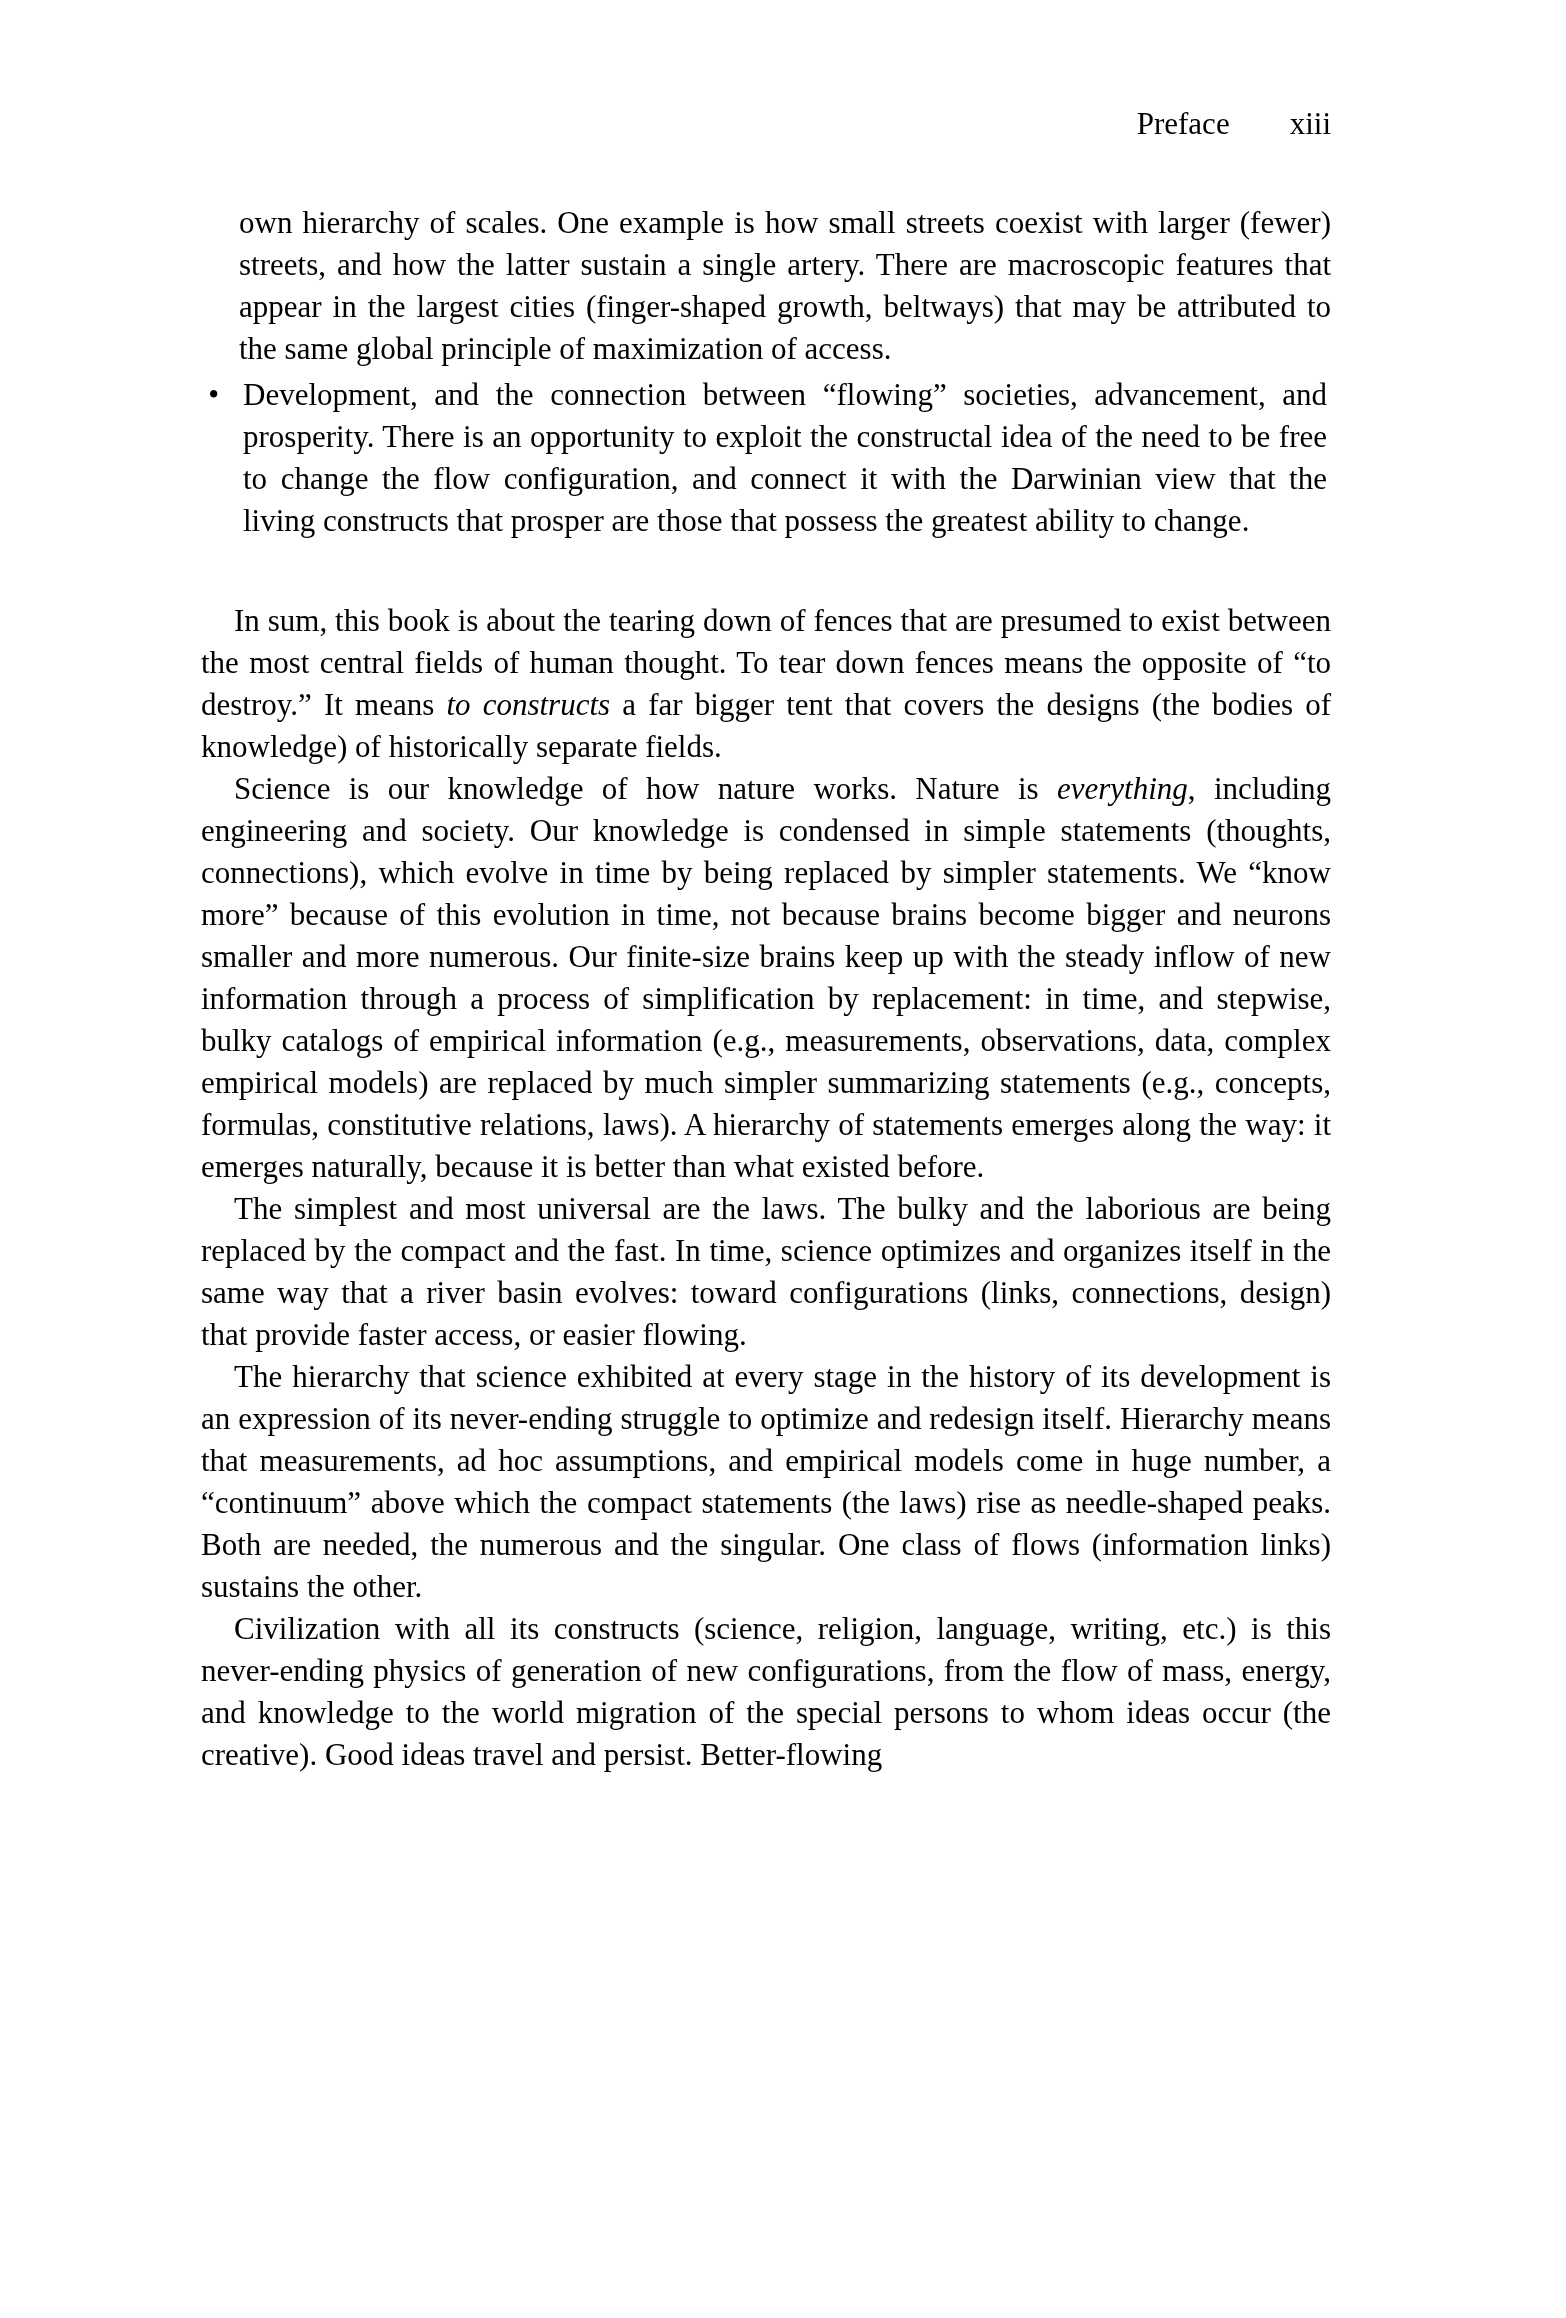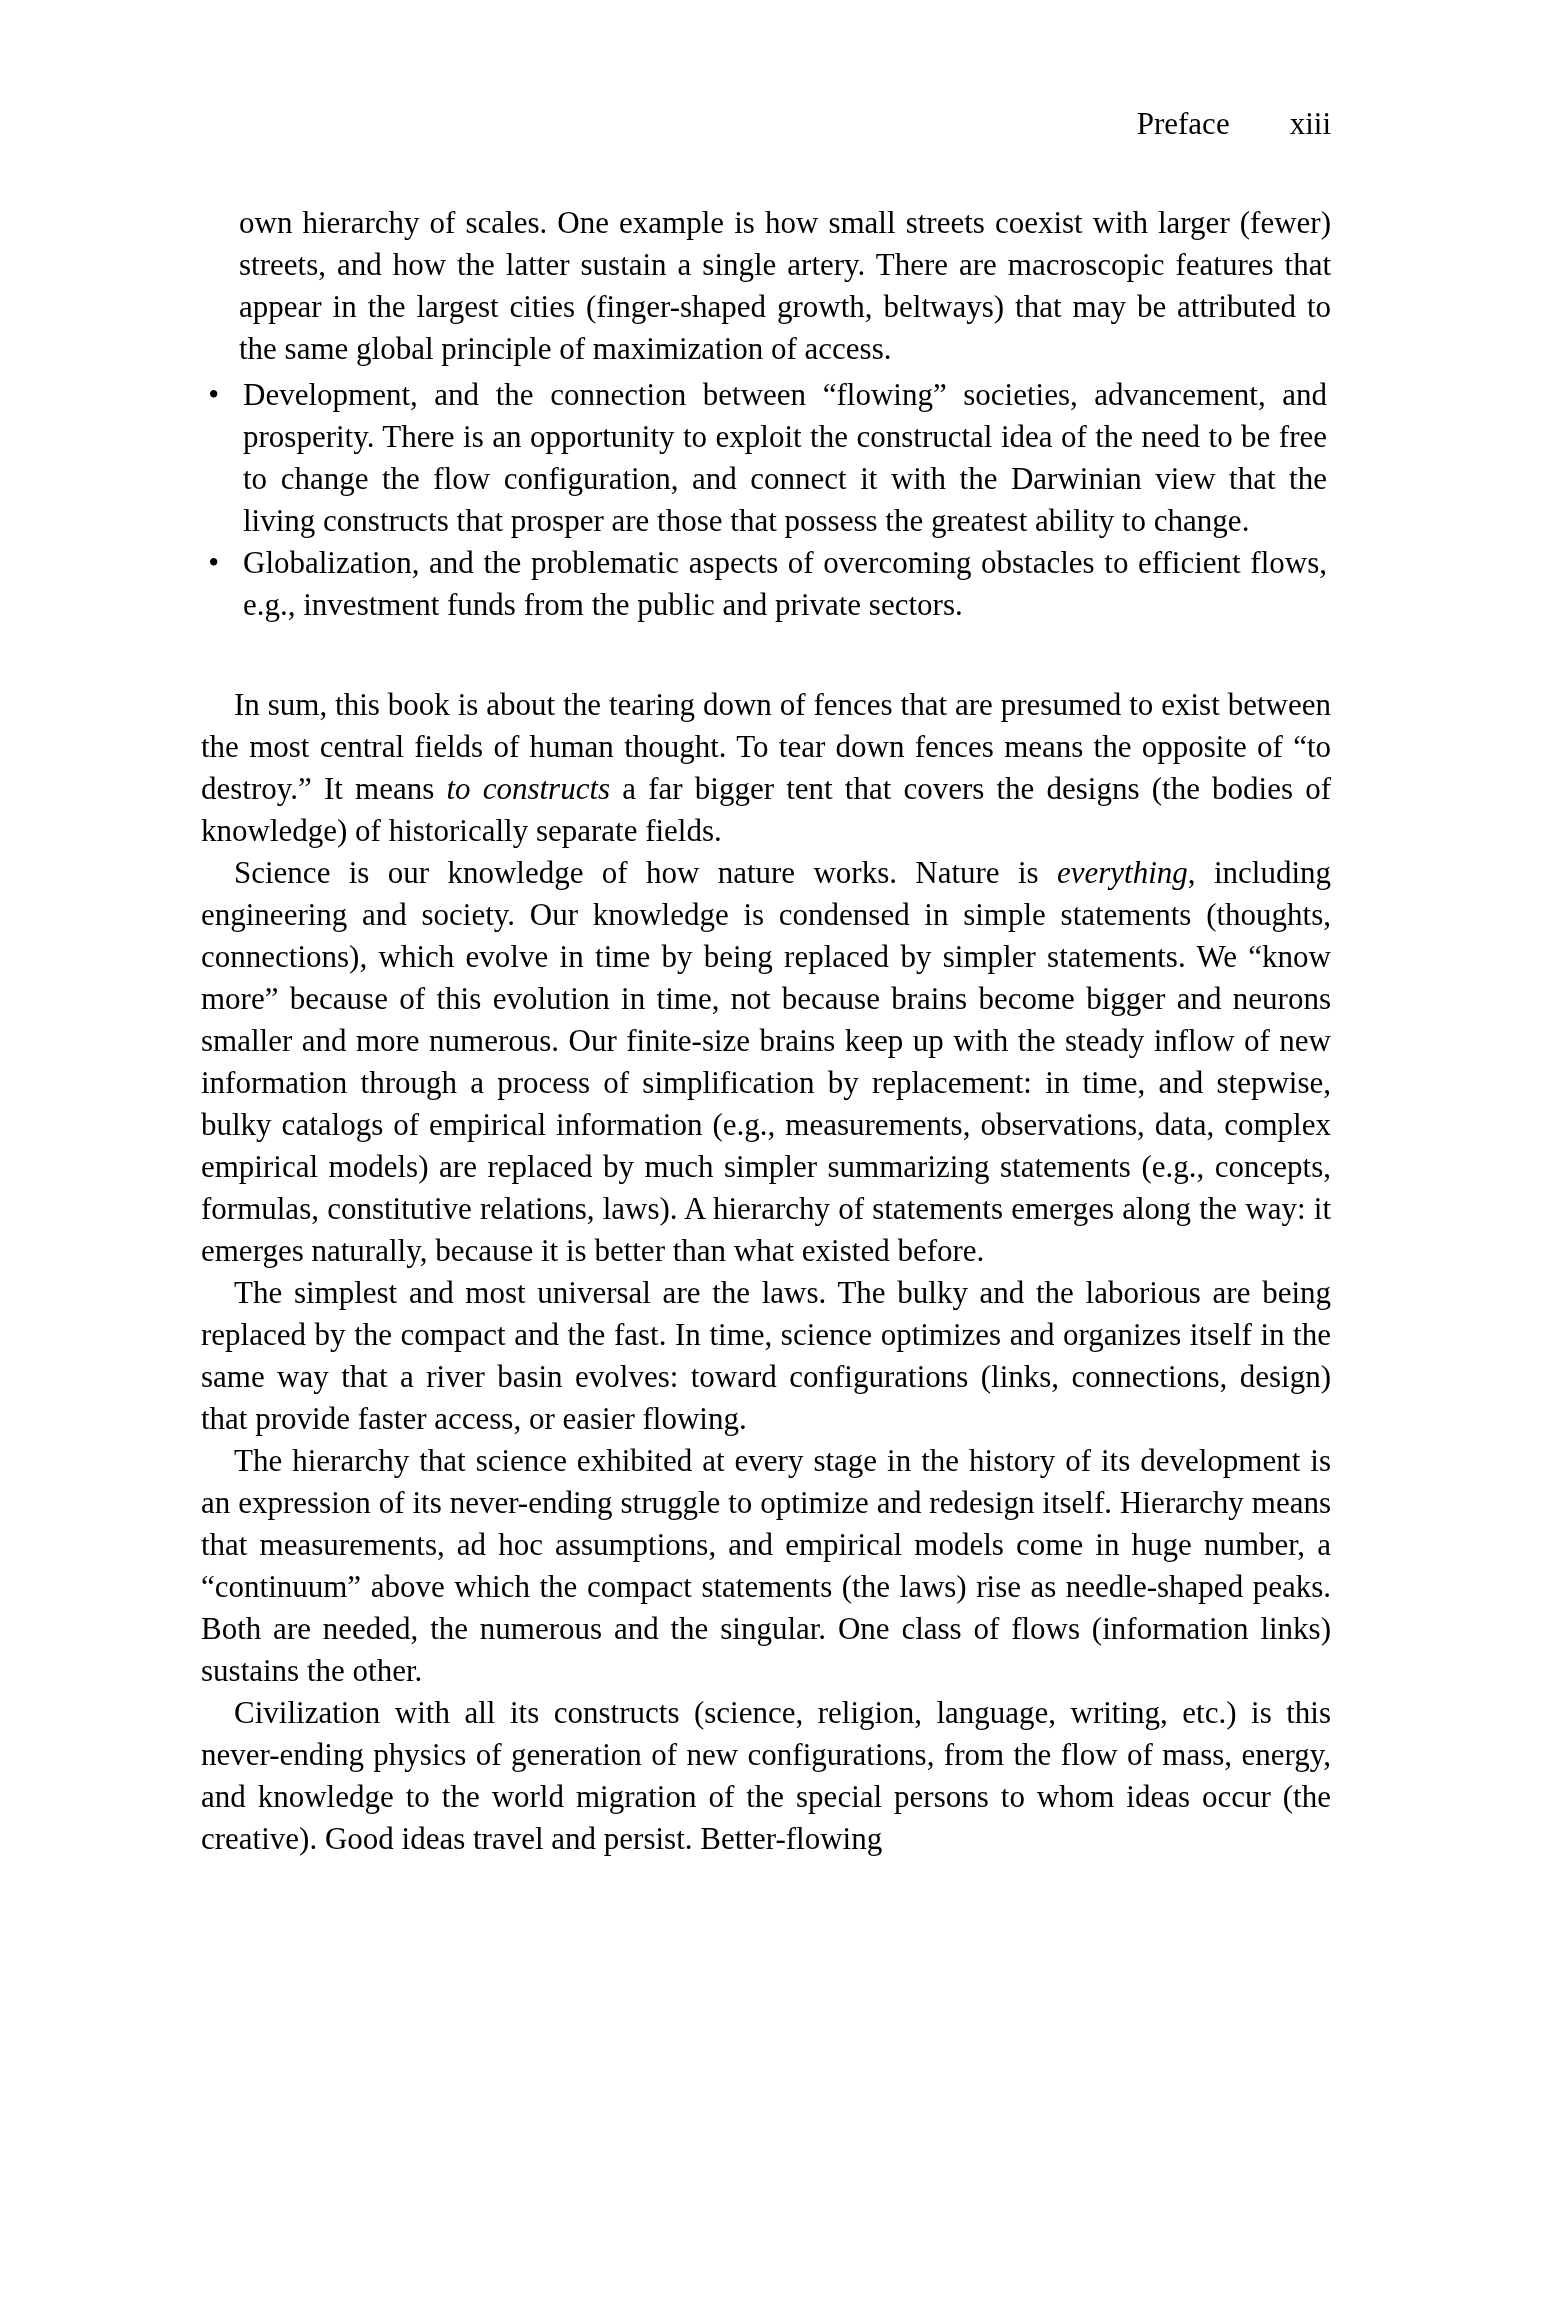--- a/index.html
+++ b/index.html
@@ -73,21 +73,20 @@
 <body>
 
 <div class="running-head">
   <span class="rh-title">Preface</span><span class="rh-page">xiii</span>
 </div>
 
 <div class="body-text">
   <p class="bullet-continuation">own hierarchy of scales. One example is how small streets coexist with larger (fewer) streets, and how the latter sustain a single artery. There are macroscopic features that appear in the largest cities (finger-shaped growth, beltways) that may be attributed to the same global principle of maximization of access.</p>
   <ul class="bullet-list">
       <li class="bullet-item">Development, and the connection between “flowing” societies, advancement, and prosperity. There is an opportunity to exploit the constructal idea of the need to be free to change the flow configuration, and connect it with the Darwinian view that the living constructs that prosper are those that possess the greatest ability to change.</li>
-      <li class="bullet-item">Globalization, and the problematic aspects of overcoming obstacles to efficient flows, e.g., investment funds from the public and private sectors.</li>
     </ul>
   <div class="paragraphs">
       <p class="body-paragraph">In sum, this book is about the tearing down of fences that are presumed to exist between the most central fields of human thought. To tear down fences means the opposite of “to destroy.” It means <i>to constructs</i> a far bigger tent that covers the designs (the bodies of knowledge) of historically separate fields.</p>
       <p class="body-paragraph">Science is our knowledge of how nature works. Nature is <i>everything</i>, including engineering and society. Our knowledge is condensed in simple statements (thoughts, connections), which evolve in time by being replaced by simpler statements. We “know more” because of this evolution in time, not because brains become bigger and neurons smaller and more numerous. Our finite-size brains keep up with the steady inflow of new information through a process of simplification by replacement: in time, and stepwise, bulky catalogs of empirical information (e.g., measurements, observations, data, complex empirical models) are replaced by much simpler summarizing statements (e.g., concepts, formulas, constitutive relations, laws). A hierarchy of statements emerges along the way: it emerges naturally, because it is better than what existed before.</p>
       <p class="body-paragraph">The simplest and most universal are the laws. The bulky and the laborious are being replaced by the compact and the fast. In time, science optimizes and organizes itself in the same way that a river basin evolves: toward configurations (links, connections, design) that provide faster access, or easier flowing.</p>
       <p class="body-paragraph">The hierarchy that science exhibited at every stage in the history of its development is an expression of its never-ending struggle to optimize and redesign itself. Hierarchy means that measurements, ad hoc assumptions, and empirical models come in huge number, a “continuum” above which the compact statements (the laws) rise as needle-shaped peaks. Both are needed, the numerous and the singular. One class of flows (information links) sustains the other.</p>
       <p class="body-paragraph">Civilization with all its constructs (science, religion, language, writing, etc.) is this never-ending physics of generation of new configurations, from the flow of mass, energy, and knowledge to the world migration of the special persons to whom ideas occur (the creative). Good ideas travel and persist. Better-flowing</p>
     </div>
 </div>
 

